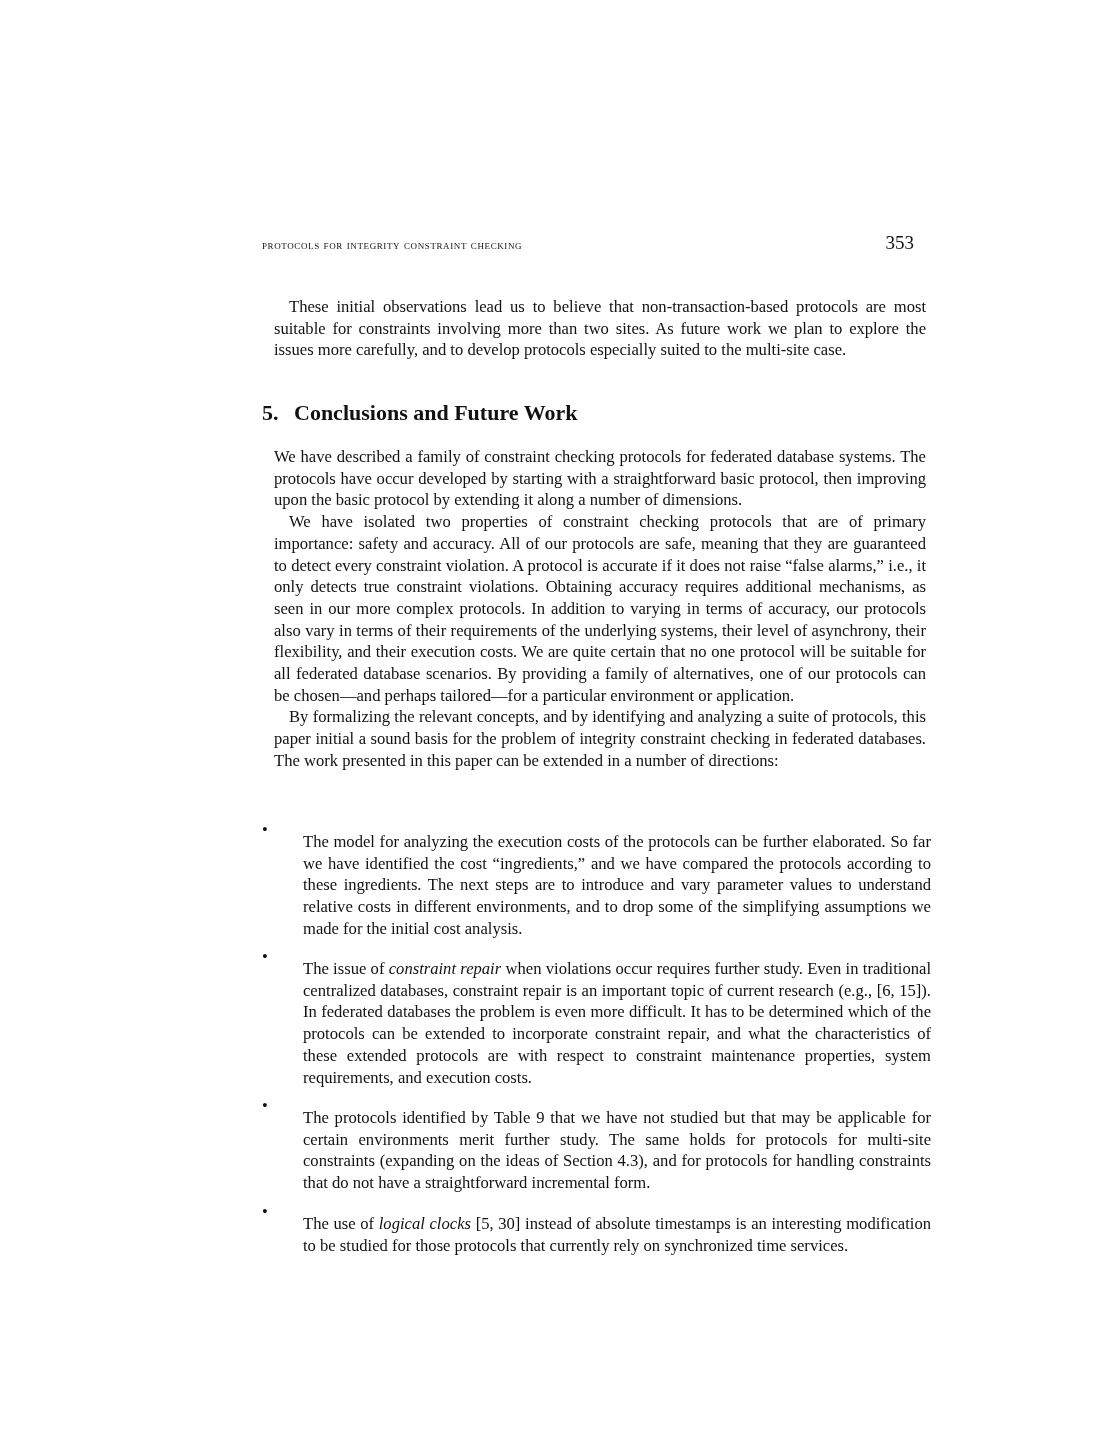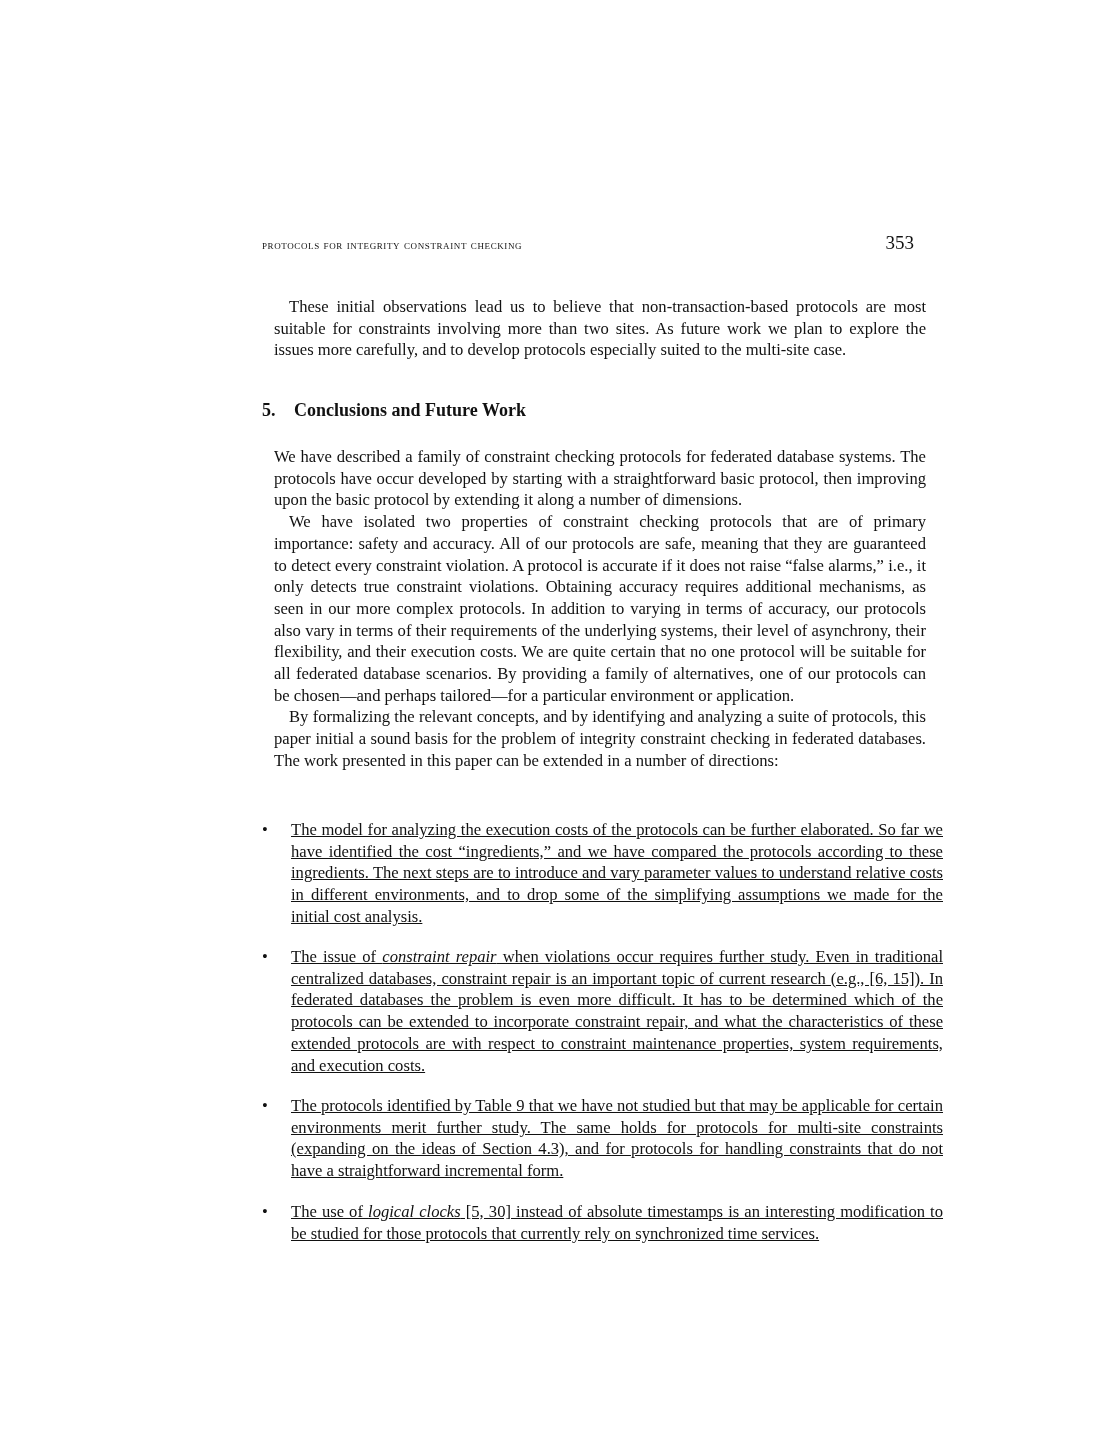--- a/index.html
+++ b/index.html
@@ -4,26 +4,26 @@
 <style>
   html, body { margin: 0; padding: 0; background: #ffffff; }
   body { width: 1113px; height: 1440px; position: relative; overflow: hidden; color: #111; font-family: "Liberation Serif", "DejaVu Serif", serif; }
   .page { position: absolute; left: 262px; top: 0; width: 652px; }
   .running-head { position: absolute; top: 232px; left: 0; width: 652px; height: 24px; }
   .rh-title { position: absolute; left: 0; top: 5px; font-size: 13px; letter-spacing: 0.6px; font-variant: small-caps; text-transform: lowercase; }
   .rh-page { position: absolute; right: 0; top: 0; font-size: 19px; }
   .para { font-size: 16.6px; line-height: 21.7px; text-align: justify; margin: 0; }
   .indent { text-indent: 15px; }
   .block { position: absolute; left: 12px; width: 652px; }
-  .heading { position: absolute; left: 0; font-size: 18px; font-weight: bold; }
+  .heading { position: absolute; left: 0; font-size: 22px; font-weight: bold; }
   .heading .num { display: inline-block; width: 32px; }
   ul.dirs { list-style: none; margin: 0; padding: 0; position: absolute; left: 0; width: 652px; }
   ul.dirs li { position: relative; padding-left: 29px; }
   ul.dirs li .bullet { position: absolute; left: 0; top: 0; font-size: 16.6px; line-height: 21.7px; }
-  ul.dirs li p { margin: 0; text-decoration: underline; }
+  ul.dirs li p { margin: 12px; }
   em { font-style: italic; }
 </style>
 </head>
 <body>
 
 <div class="page">
 
   <div class="running-head">
     <span class="rh-title">PROTOCOLS FOR INTEGRITY CONSTRAINT CHECKING</span>
     <span class="rh-page">353</span>

